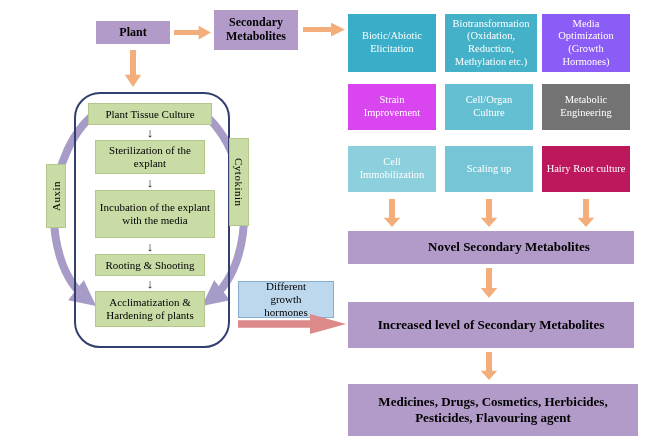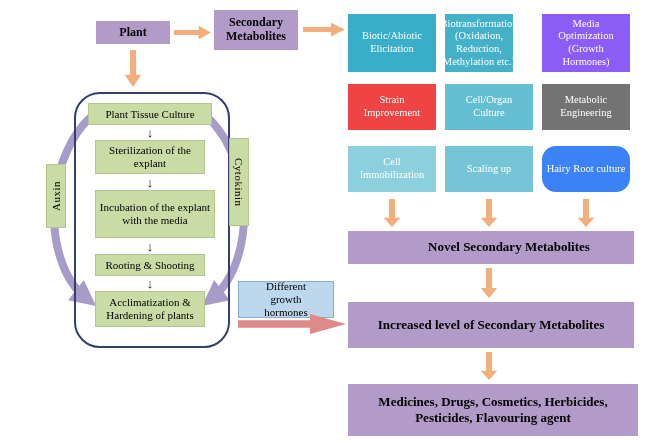--- a/index.html
+++ b/index.html
@@ -15,22 +15,22 @@
   .vlabel{writing-mode:vertical-rl;transform:rotate(180deg);font-size:11px;letter-spacing:0.5px;}
   .vlabel-down{writing-mode:vertical-rl;font-size:11px;letter-spacing:0.5px;}
   .title-sm{font-size:12px;line-height:1.15;}
   .title-lg{font-size:13px;line-height:1.25;padding-left:36px;}
   .black-arrow{font-size:13px;color:#111;text-align:center;line-height:1;}
   svg{display:block;}
   .orange-poly{fill:#f3ae7c;}
   .pink-poly{fill:#dc8a8a;}
   
   .g0{background:#38aec9;text-align:center;} .g1{background:#44b1c9;} .g2{background:#8b5cf6;}
-  .g3{background:#ef4444;} .g4{background:#65bfd2;} .g5{background:#737373;}
-  .g6{background:#8ccfdd;} .g7{background:#75c5d6;} .g8{background:#3b82f6;border-radius:14px;}
+  .g3{background:#d946ef;} .g4{background:#65bfd2;} .g5{background:#737373;}
+  .g6{background:#8ccfdd;} .g7{background:#75c5d6;} .g8{background:#be185d;}
   .hormone{background:#bdd7ec;border:1px solid #89aecb;color:#000;font-size:11px;line-height:1.2;padding:17px;}
   #flow-frame{border:2px solid #33406e;border-radius:26px;background:transparent;}
 </style>
 </head>
 <body>
 
 <div id="canvas">
 
   <svg class="abs" style="left:28px;top:92px;z-index:0" width="234" height="262" viewBox="0 0 234 262">
     <defs>
@@ -91,21 +91,21 @@
   <div class="abs box green vlabel" style="left:46px;top:164px;width:20px;height:64px;z-index:3">
     <span>Auxin</span>
   </div>
   <div class="abs box green vlabel-down" style="left:229px;top:138px;width:20px;height:88px;z-index:3">
     <span>Cytokinin</span>
   </div>
 
   <div class="abs box teal g0" style="left:348px;top:14px;width:88px;height:58px;z-index:2">
     <span>Biotic/Abiotic Elicitation</span>
   </div>
-  <div class="abs box teal g1" style="left:445px;top:14px;width:68px;height:58px;z-index:2">
+  <div class="abs box teal g1" style="left:445px;top:14px;width:92px;height:58px;z-index:2">
     <span>Biotransformation (Oxidation, Reduction, Methylation etc.)</span>
   </div>
   <div class="abs box teal g2" style="left:542px;top:14px;width:88px;height:58px;z-index:2">
     <span>Media Optimization (Growth Hormones)</span>
   </div>
 
   <div class="abs box teal g3" style="left:348px;top:84px;width:88px;height:46px;z-index:2">
     <span>Strain Improvement</span>
   </div>
   <div class="abs box teal g4" style="left:445px;top:84px;width:88px;height:46px;z-index:2">

